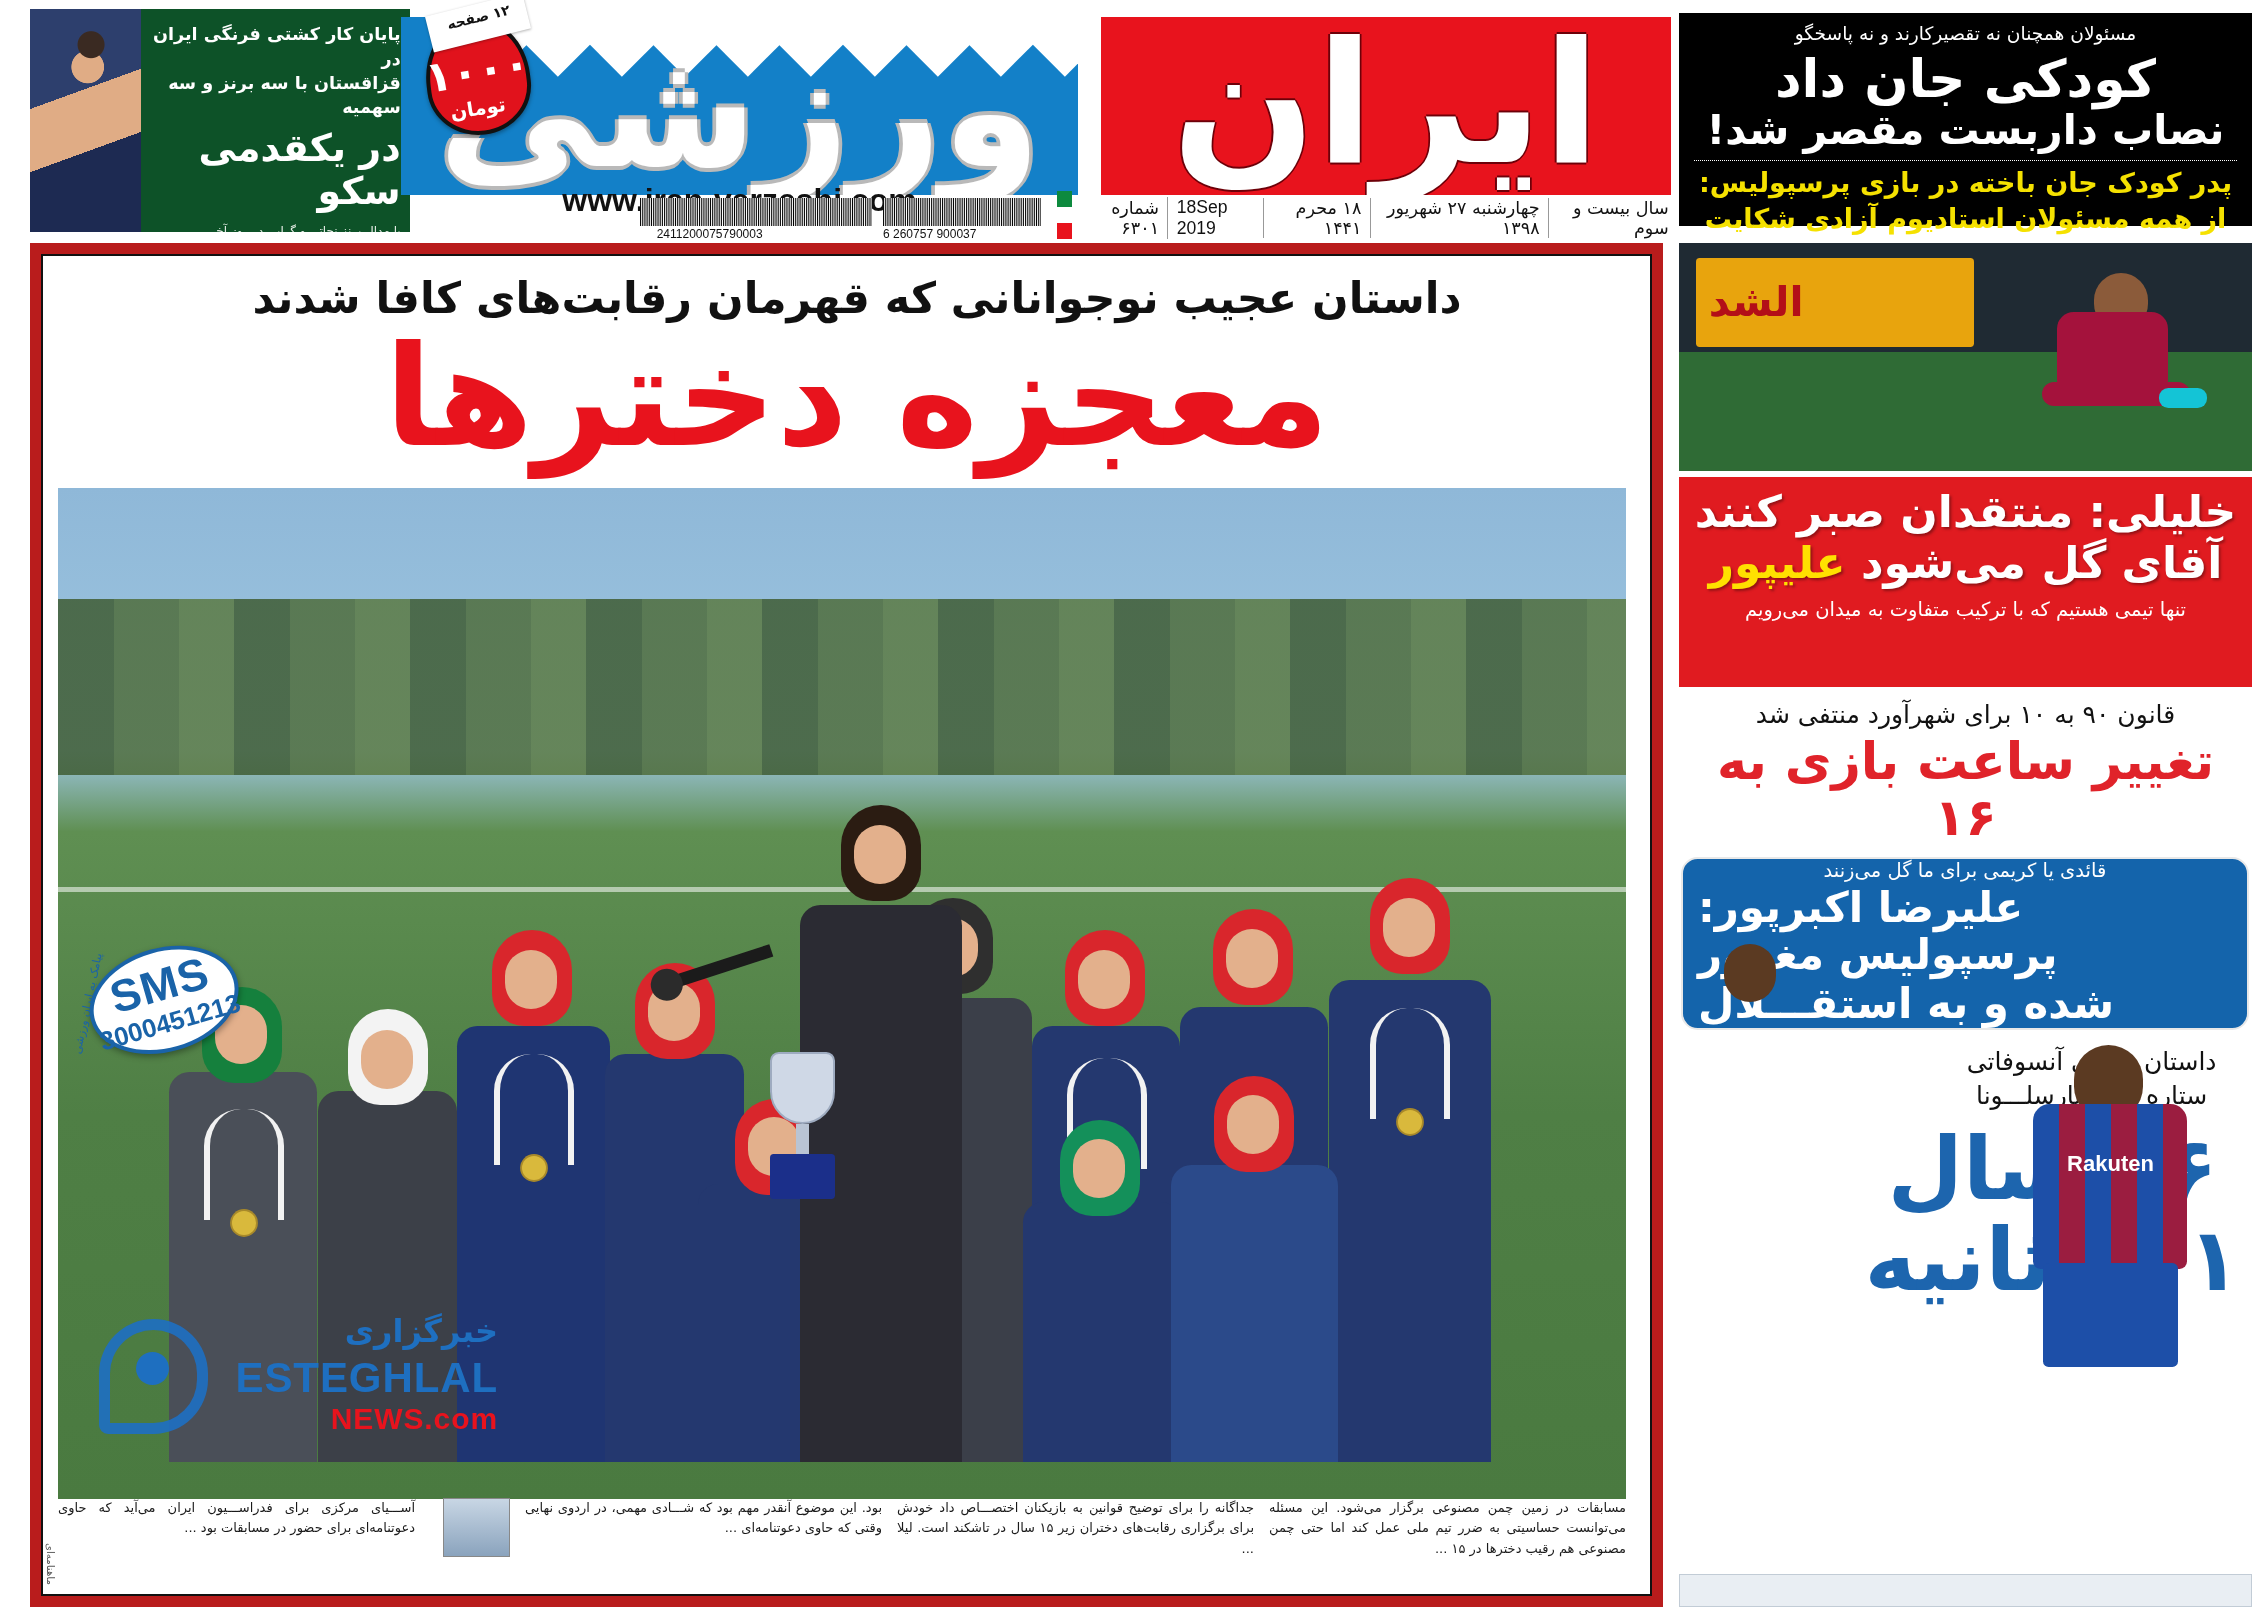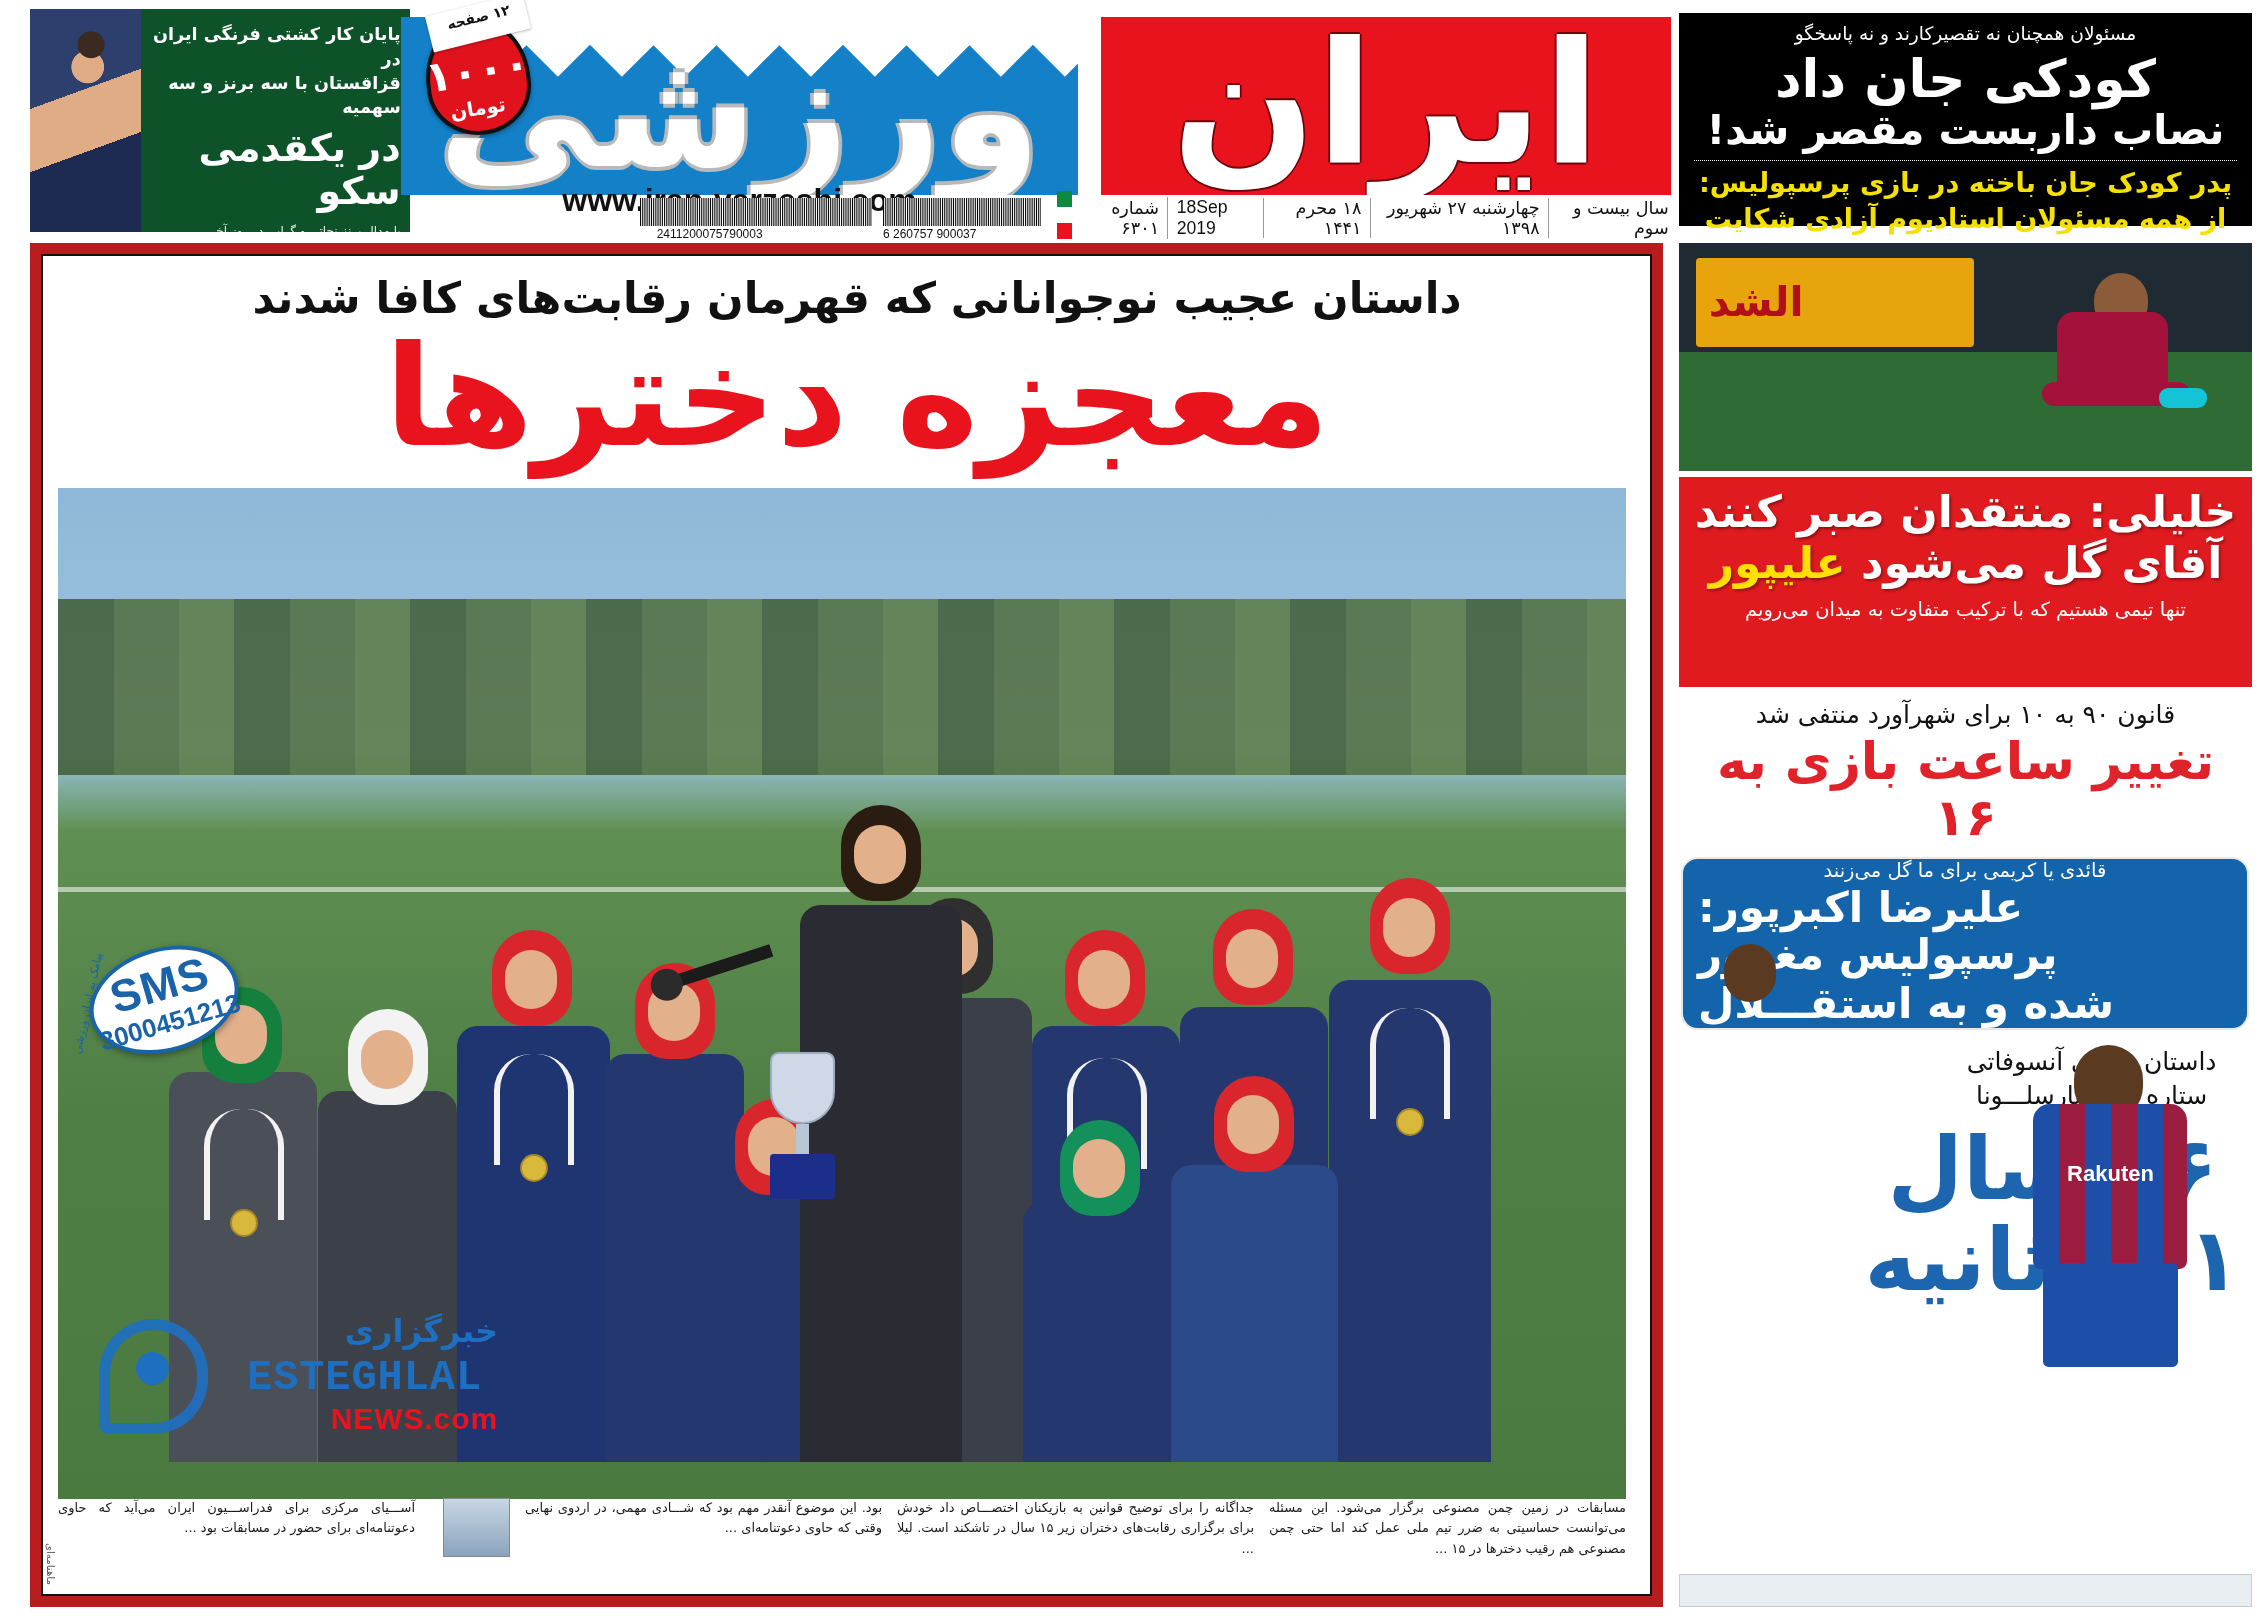--- a/index.html
+++ b/index.html
@@ -167,22 +167,22 @@
     font-size:11px; color:#1a63a8; text-align:center; }
 
   
   #esteghlal-wm { position:absolute; left:41px; bottom:54px; width:399px; height:139px; z-index:6; }
   #esteghlal-wm .pin { position:absolute; left:0; top:13px; width:109px; height:115px; }
   #esteghlal-wm .pin .outer { position:absolute; inset:0; border:11px solid #1e6fc0;
     border-radius:56px 56px 56px 9.3px; opacity:.92; }
   #esteghlal-wm .pin .dot { position:absolute; left:37px; top:33px; width:33px; height:33px; border-radius:50%; background:#1e6fc0; }
   #esteghlal-wm .w-fa { position:absolute; right:0; top:5.6px; width:284px; text-align:right;
     font-size:32px; font-weight:bold; color:#1e6fc0; }
-  #esteghlal-wm .w-en { position:absolute; right:16px; top:48px; width:284px; text-align:right;
-    font-family:Liberation Mono, monospace; font-weight:bold; font-size:42px; color:#1e6fc0; letter-spacing:0.9px; }
+  #esteghlal-wm .w-en { position:absolute; right:0; top:48px; width:284px; text-align:right;
+    font-family:Liberation Sans, sans-serif; font-weight:bold; font-size:42px; color:#1e6fc0; letter-spacing:0.9px; }
   #esteghlal-wm .w-news { position:absolute; right:0; top:96px; width:284px; text-align:right;
     font-family:"Liberation Sans",sans-serif; font-weight:bold; font-size:30px; color:#e8131d; letter-spacing:0.9px; }
 
   
   #lead-body { position:absolute; left:15px; bottom:7.4px; width:1568px; height:89px; display:flex; gap:15px; direction:rtl; }
   #lead-body .col { flex:1; font-size:13px; line-height:1.6; color:#1a1a1a; text-align:justify; }
   #lead-body .byline { width:80px; }
   #lead-body .byline .ph { width:67px; height:59px; background:linear-gradient(#c8d6e4,#8aa3bd); border:0.9px solid #888; }
   #side-vert { position:absolute; left:-1.9px; bottom:9.3px; width:15px; font-size:10.2px; color:#555;
     writing-mode:vertical-rl; }
@@ -224,21 +224,21 @@
     font-size:25px; color:#111; line-height:1.38; }
   #fati-block .ft-head { position:absolute; right:0; top:85px; width:399px; text-align:center;
     font-size:87px; font-weight:bold; color:#1d65ae; line-height:1.05; letter-spacing:-1.9px; }
   #fati-photo { position:absolute; left:306px; top:0; width:269px; height:390px; }
   #fati-photo .shirt { position:absolute; left:48px; top:65px; width:154px; height:165px;
     background:
       repeating-linear-gradient(90deg,#1d4fa8 0 26px,#9b1d40 26px 52px),
       #1d4fa8; border-radius:16.7px 16.7px 7.4px 7.4px; }
   #fati-photo .head { position:absolute; left:89px; top:5.6px; width:69px; height:76px; border-radius:35px; background:#5b3a22; }
   #fati-photo .shorts { position:absolute; left:58px; top:224px; width:135px; height:104px; background:#1d4fa8; border-radius:5.6px; }
-  #fati-photo .sponsor { position:absolute; left:58px; top:122px; width:135px; text-align:center;
+  #fati-photo .sponsor { position:absolute; left:58px; top:112px; width:135px; text-align:center;
     font-family:"Liberation Sans",sans-serif; font-weight:bold; font-size:22px; color:#fff; direction:ltr; }
 
   #sidebar-bottom { position:absolute; left:0; bottom:0; width:573px; height:33px; background:#e9eef3; border:1.9px solid #c2ccd6; }
 </style>
 </head>
 <body>
 
 <div id="header">
 
   <div id="green-promo">

